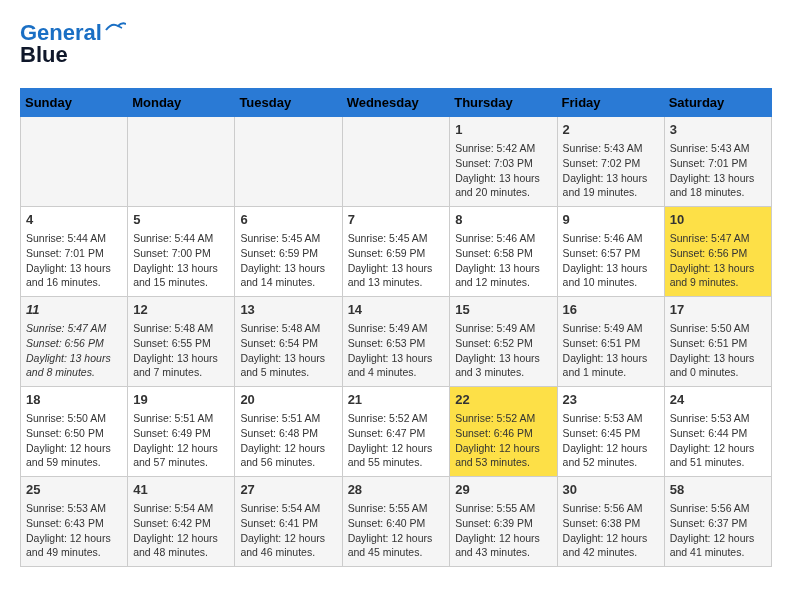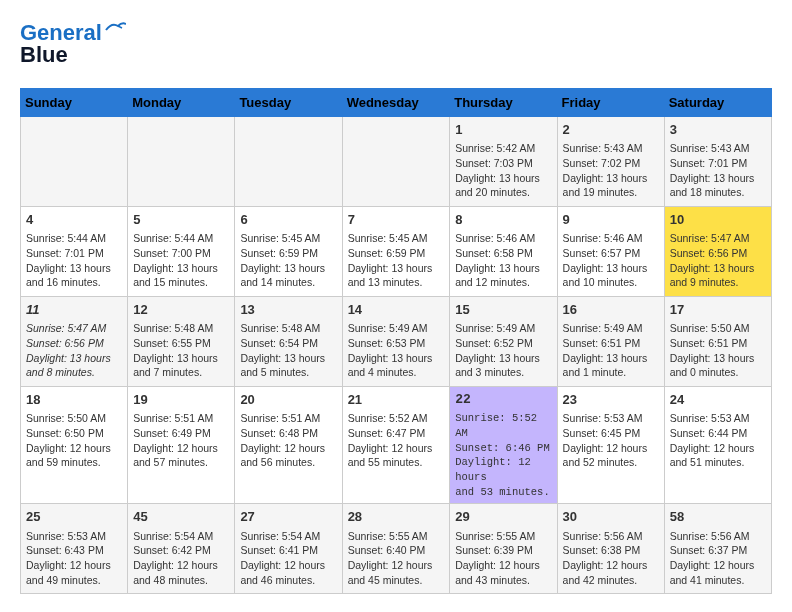--- a/index.html
+++ b/index.html
@@ -261,21 +261,21 @@
 Daylight: 12 hours
 and 56 minutes.</div>
         </td>
         <td style="background: rgb(255, 255, 255);">
           <span class="day-number">21</span>
           <div style="white-space: pre-line;">Sunrise: 5:52 AM
 Sunset: 6:47 PM
 Daylight: 12 hours
 and 55 minutes.</div>
         </td>
-        <td style="background: #c4b5fd; font-family: Liberation Mono, monospace;">
+        <td style="background: #fde047;">
           <span class="day-number">22</span>
           <div style="white-space: pre-line;">Sunrise: 5:52 AM
 Sunset: 6:46 PM
 Daylight: 12 hours
 and 53 minutes.</div>
         </td>
         <td style="background: rgb(255, 255, 255);">
           <span class="day-number">23</span>
           <div style="white-space: pre-line;">Sunrise: 5:53 AM
 Sunset: 6:45 PM
@@ -292,21 +292,21 @@
       </tr>
       <tr>
         <td style="background: rgb(245, 245, 245);">
           <span class="day-number">25</span>
           <div style="white-space: pre-line;">Sunrise: 5:53 AM
 Sunset: 6:43 PM
 Daylight: 12 hours
 and 49 minutes.</div>
         </td>
         <td style="background: rgb(245, 245, 245);">
-          <span class="day-number">45</span>
+          <span class="day-number">41</span>
           <div style="white-space: pre-line;">Sunrise: 5:54 AM
 Sunset: 6:42 PM
 Daylight: 12 hours
 and 48 minutes.</div>
         </td>
         <td style="background: rgb(245, 245, 245);">
           <span class="day-number">27</span>
           <div style="white-space: pre-line;">Sunrise: 5:54 AM
 Sunset: 6:41 PM
 Daylight: 12 hours

